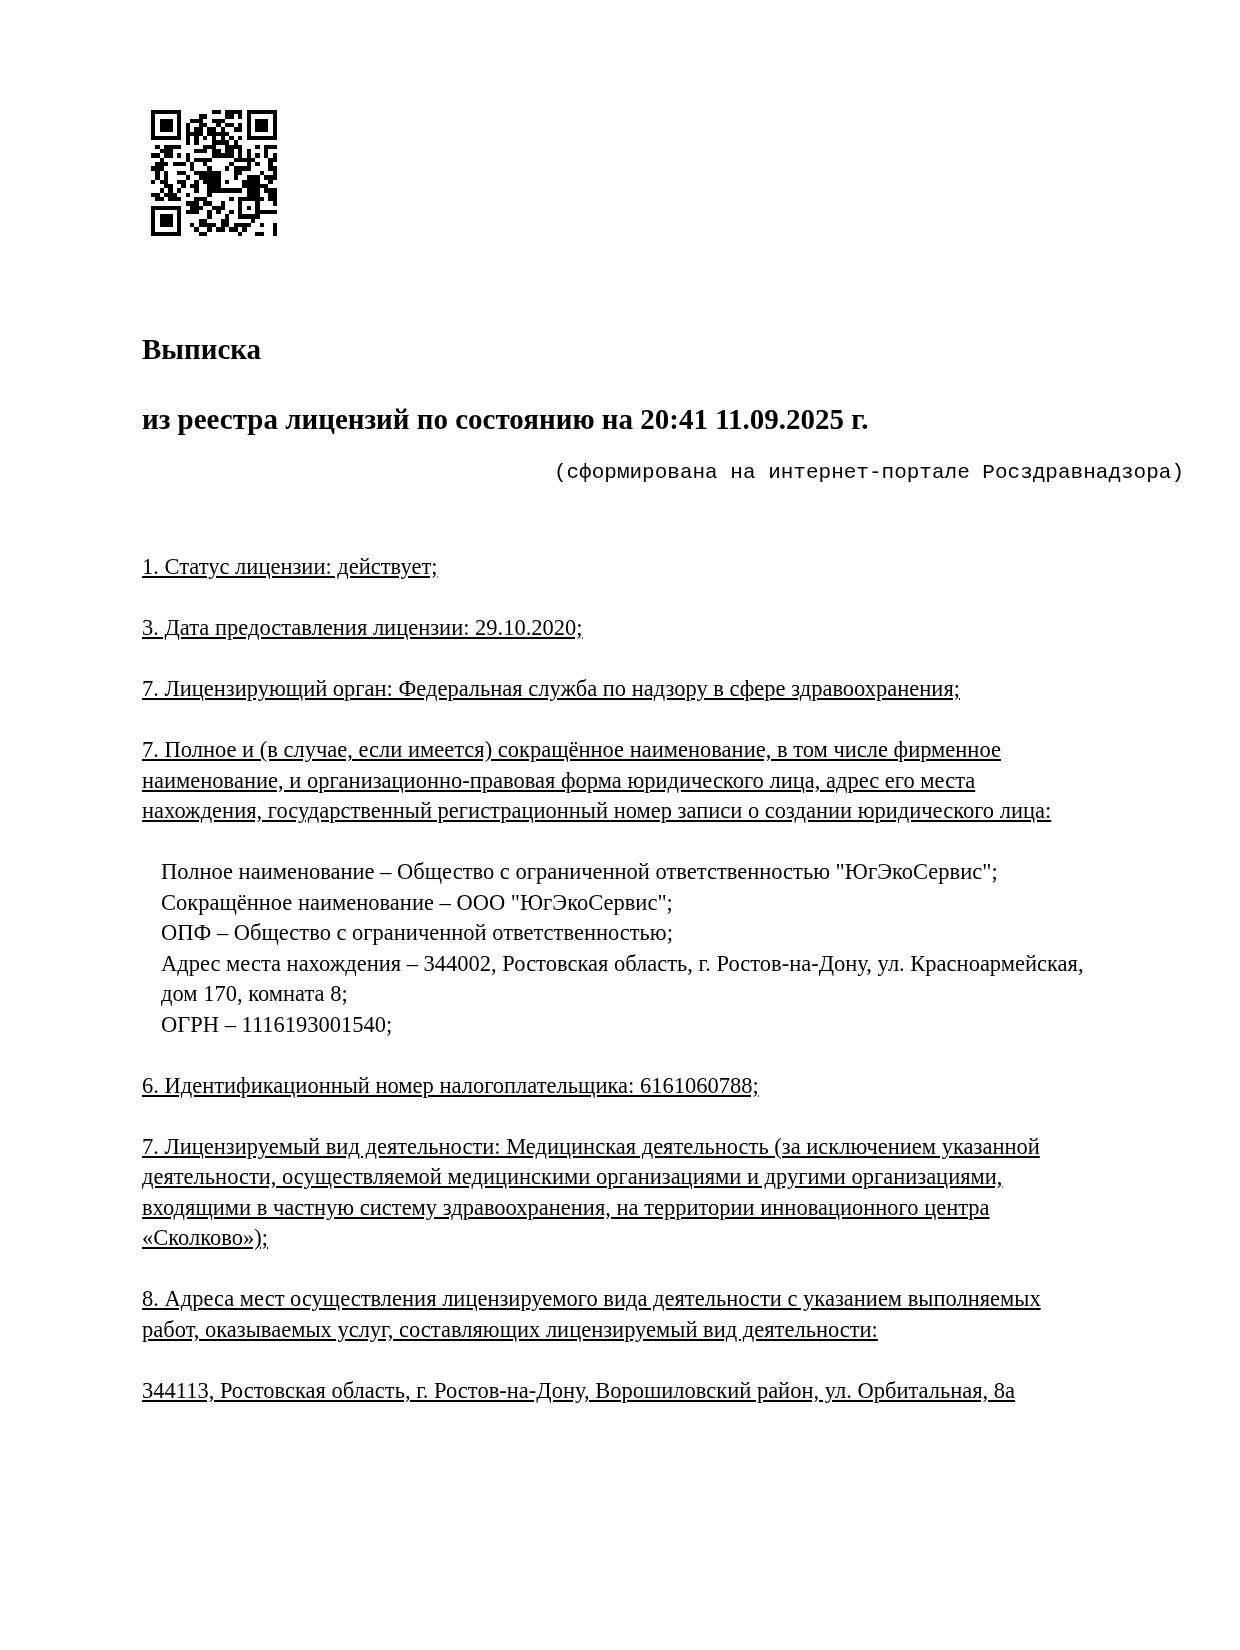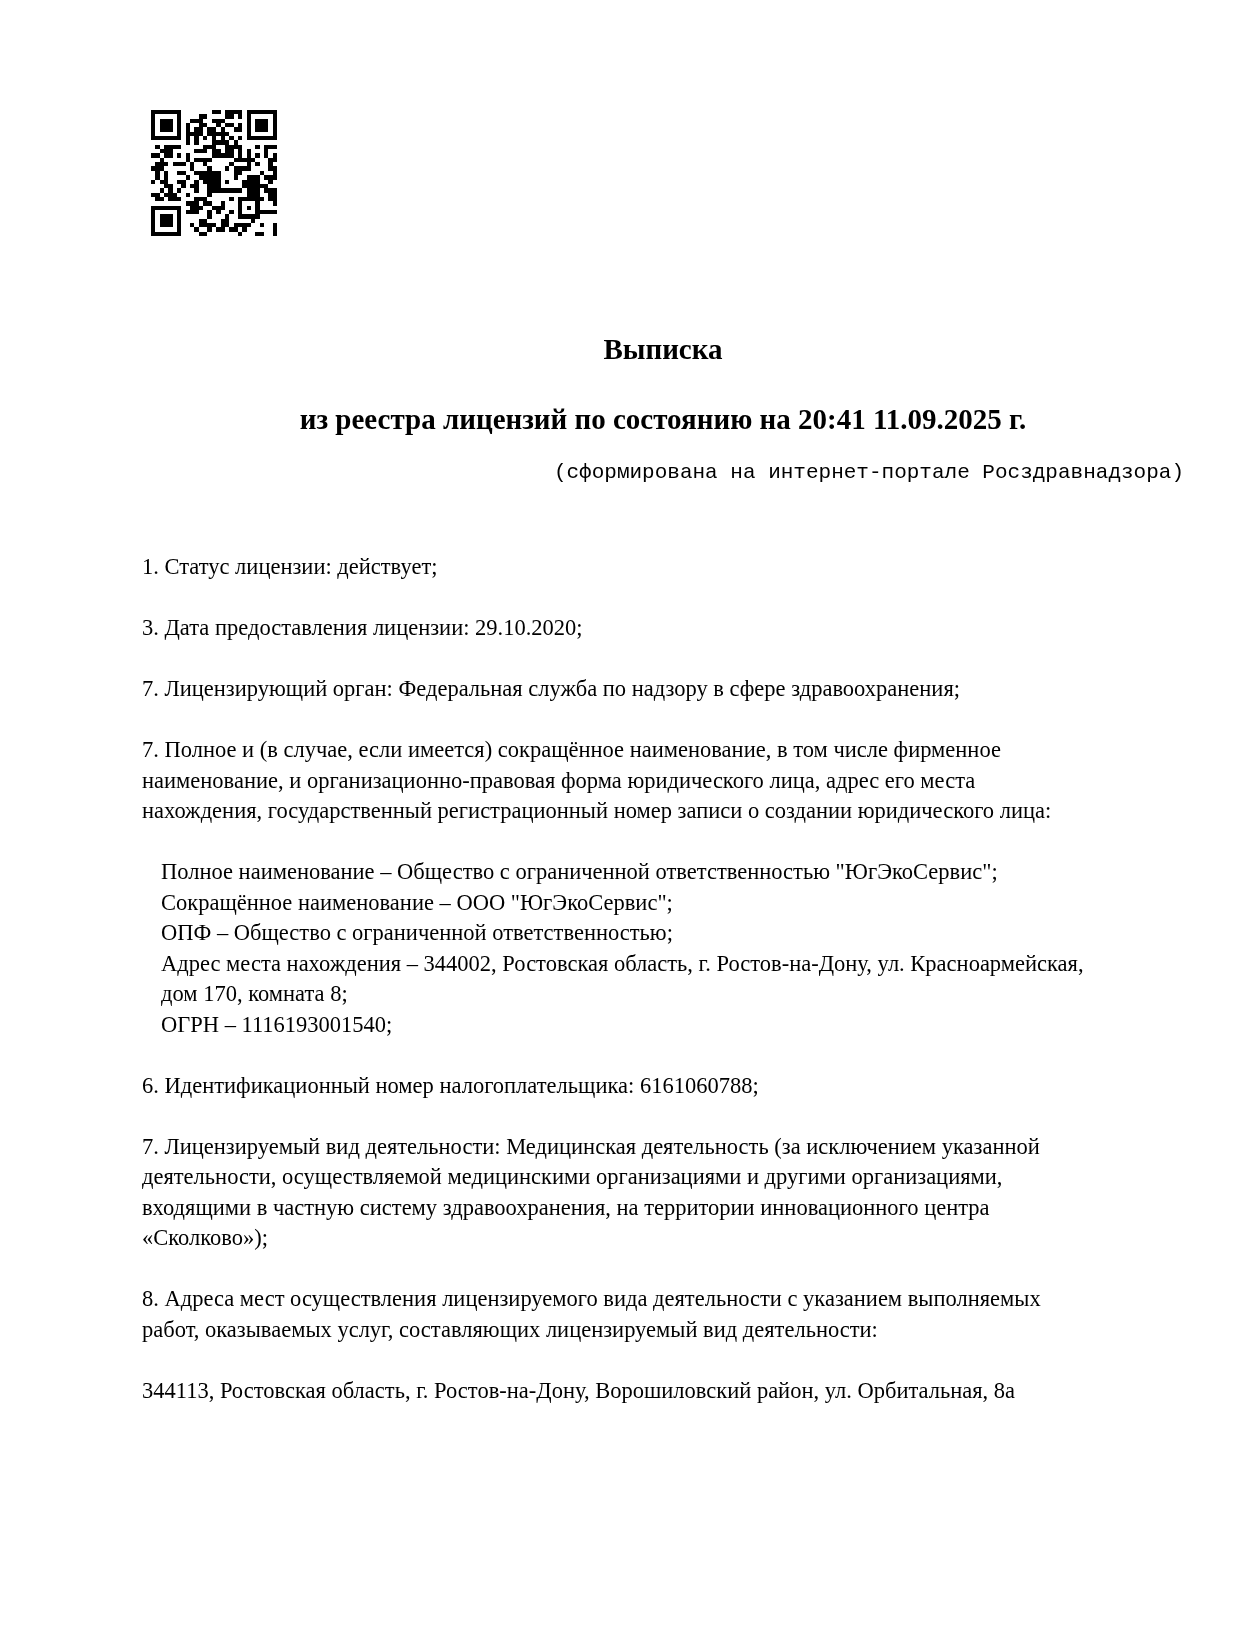--- a/index.html
+++ b/index.html
@@ -38,39 +38,39 @@
   .content {
     position: absolute;
     left: 142px;
     top: 332px;
     width: 1042px;
   }
   .title {
     font-size: 29px;
     line-height: 35px;
     font-weight: bold;
-    text-align: center;
     white-space: pre-line;
   }
   .subtitle {
     margin-top: 21px;
     font-size: 21px;
     line-height: 30px;
     text-align: right;
     font-family: Liberation Mono, monospace;
   }
   .doc-body {
     margin-top: 64px;
     font-size: 22.5px;
     line-height: 30.5px;
     width: 1042px;
   }
   .doc-body p {
     margin: 0 0 30.5px 0;
     white-space: pre-line;
+    text-decoration: underline;
   }
   .entity-block {
     margin: 0 0 30.5px 0;
   }
   .entity-block div {
     white-space: pre-line;
     margin-left: 19px;
   }
 </style>
 </head>

